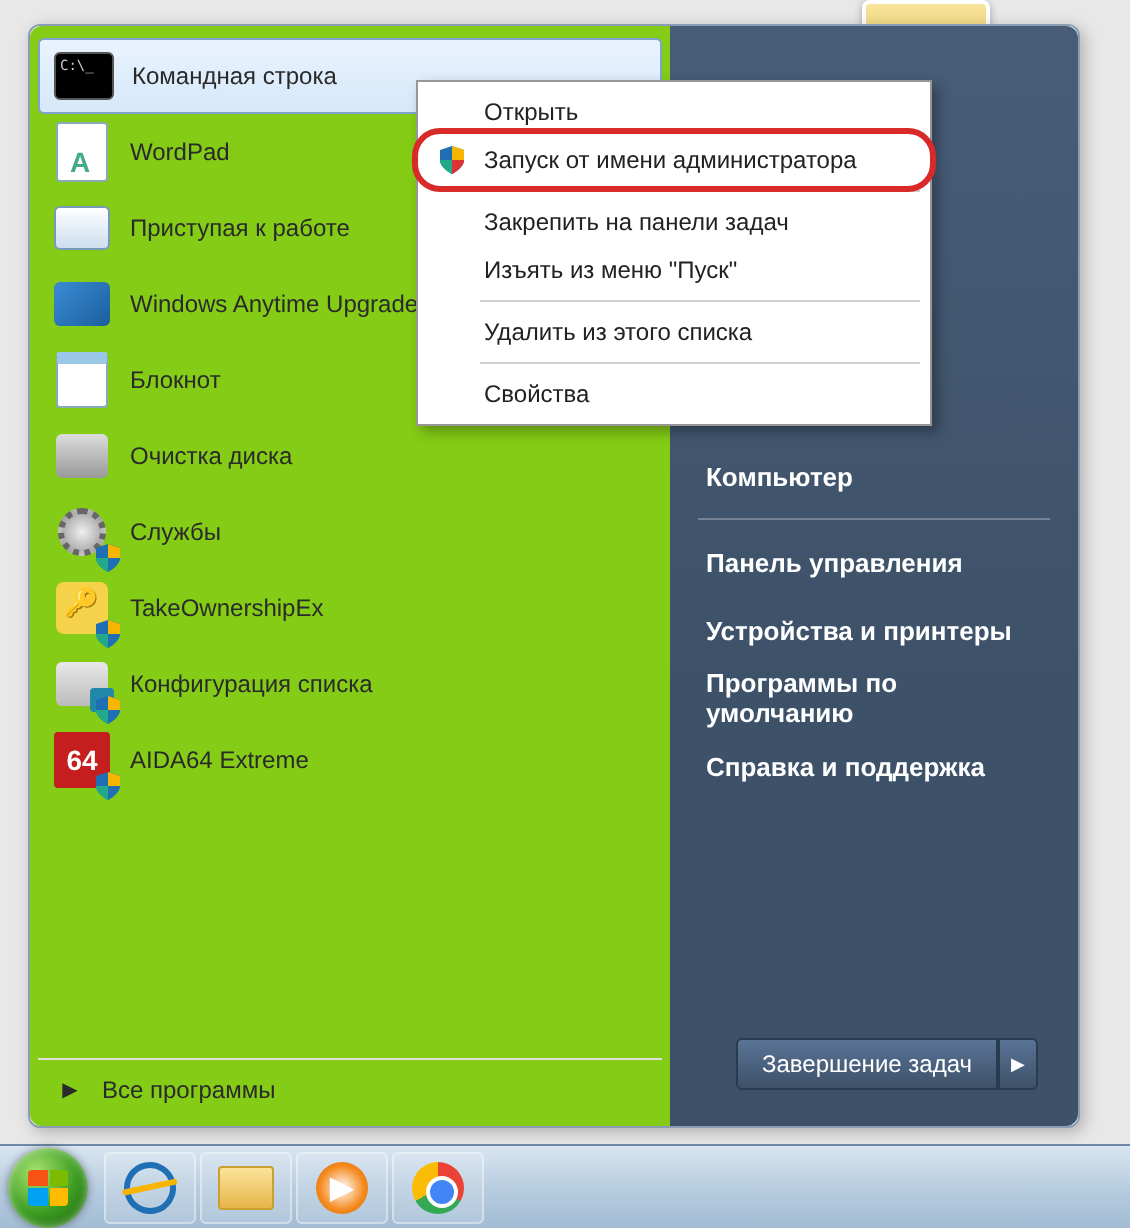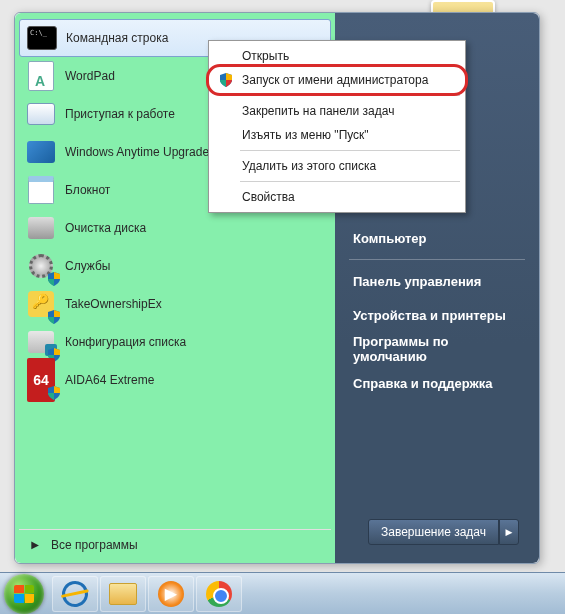--- a/index.html
+++ b/index.html
@@ -12,21 +12,21 @@
       width: 526px; height: 552px;
       background: #fff;
       border: 1px solid #8a9db3;
       border-radius: 6px;
       box-shadow: 2px 2px 8px rgba(0,0,0,0.25);
       display: flex;
       overflow: visible;
     }
     .left-pane {
       width: 320px;
-      background: #86efac;
+      background: #84cc16;
       border-radius: 6px 0 0 6px;
       padding: 6px 4px 4px 4px;
       display: flex;
       flex-direction: column;
     }
     .right-pane {
       flex: 1;
       background: linear-gradient(to bottom, #485d78 0%, #3d5168 60%, #3d5168 100%);
       border-radius: 0 6px 6px 0;
       padding-top: 140px;
@@ -203,21 +203,21 @@
     .ic-anytime { width:28px;height:22px;background:linear-gradient(135deg,#3b8bd4,#1a5f9e);border-radius:3px;position:relative;}
     .ic-notepad { width:26px;height:28px;background:#fff;border:1px solid #8ab;border-top:6px solid #9bc8e8;border-radius:2px;}
     .ic-mgmt { width:28px;height:22px;background:linear-gradient(#e8e8e8,#bbb);border:1px solid #888;border-radius:3px;position:relative;}
     .ic-mgmt::after{content:"";position:absolute;right:-2px;bottom:-2px;width:12px;height:12px;background:#4a7;border:1px solid #fff;border-radius:2px;}
     .ic-disk { width:26px;height:22px;background:linear-gradient(#ddd,#999);border-radius:3px;}
     .ic-services { width:24px;height:24px;border-radius:50%;background:radial-gradient(#f0f0f0,#999);border:3px dotted #666;}
     .ic-takeown { width:26px;height:26px;background:#f6d24a;border-radius:4px;position:relative;}
     .ic-takeown::after{content:"🔑";position:absolute;font-size:14px;left:4px;top:2px;}
     .ic-config { width:26px;height:22px;background:linear-gradient(#e8e8e8,#bbb);border-radius:3px;position:relative;}
     .ic-config::after{content:"";position:absolute;right:-3px;bottom:-3px;width:12px;height:12px;background:#28a;border-radius:2px;}
-    .ic-aida { width:28px;height:44px;background:#c41e1e;color:#fff;font-weight:bold;font-size:14px;display:flex;align-items:center;justify-content:center;border-radius:2px;}
+    .ic-aida { width:28px;height:28px;background:#c41e1e;color:#fff;font-weight:bold;font-size:14px;display:flex;align-items:center;justify-content:center;border-radius:2px;}
     .shield-badge{position:absolute;right:-4px;bottom:-4px;width:14px;height:14px;}
     .shield-badge svg{width:100%;height:100%;}
 
     .uac-shield { width:14px;height:14px; }
 
     .ie-icon{width:26px;height:26px;border:3px solid #1f6fb5;border-radius:50%;position:relative;transform:rotate(-12deg);}
     .ie-icon::after{content:"";position:absolute;left:-4px;top:8px;right:-4px;height:3px;background:#f7b500;border-radius:2px;}
     .folder-icon{width:28px;height:22px;background:linear-gradient(#f9e39a,#e8b54a);border-radius:2px;border:1px solid #caa030;}
     .mp-icon{width:26px;height:26px;border-radius:50%;background:radial-gradient(#fff,#f58a1f 60%,#d66500);display:flex;align-items:center;justify-content:center;color:#fff;}
     .chrome-icon{width:26px;height:26px;border-radius:50%;background:conic-gradient(#ea4335 0 120deg,#34a853 120deg 240deg,#fbbc05 240deg 360deg);position:relative;}

